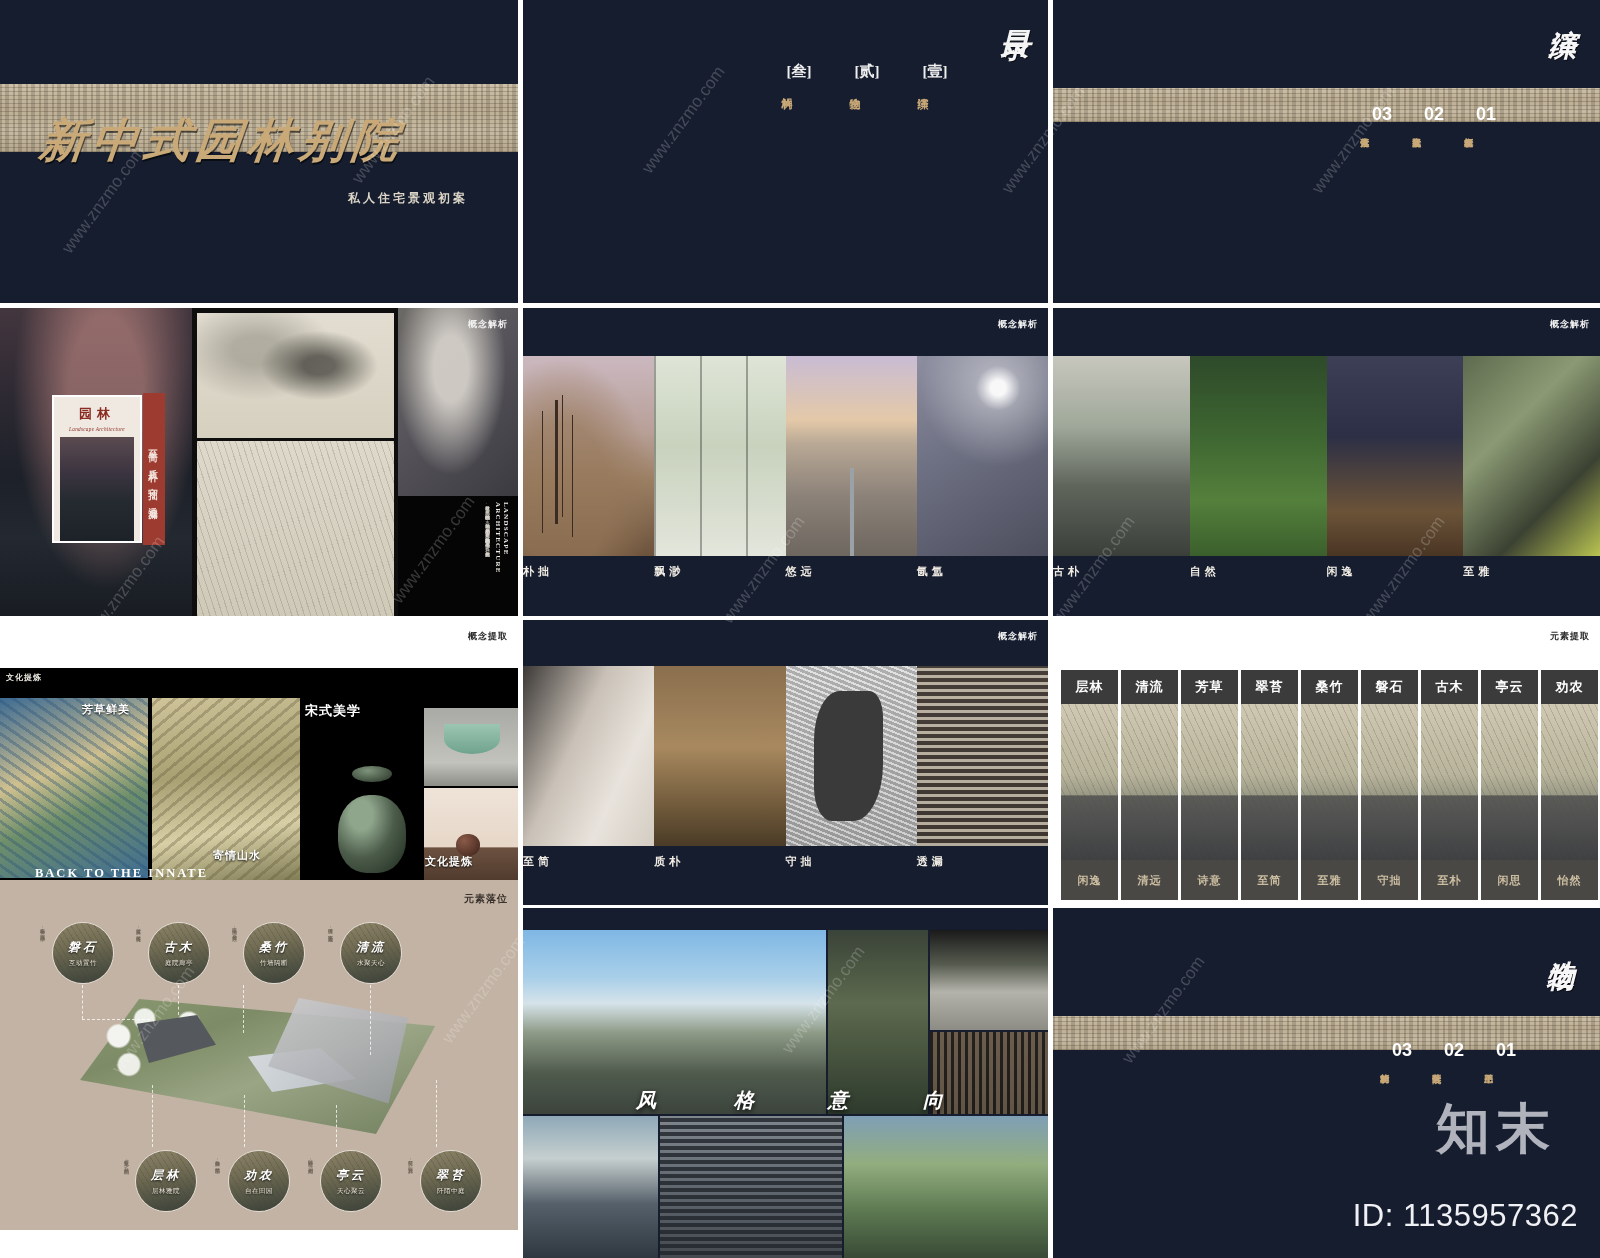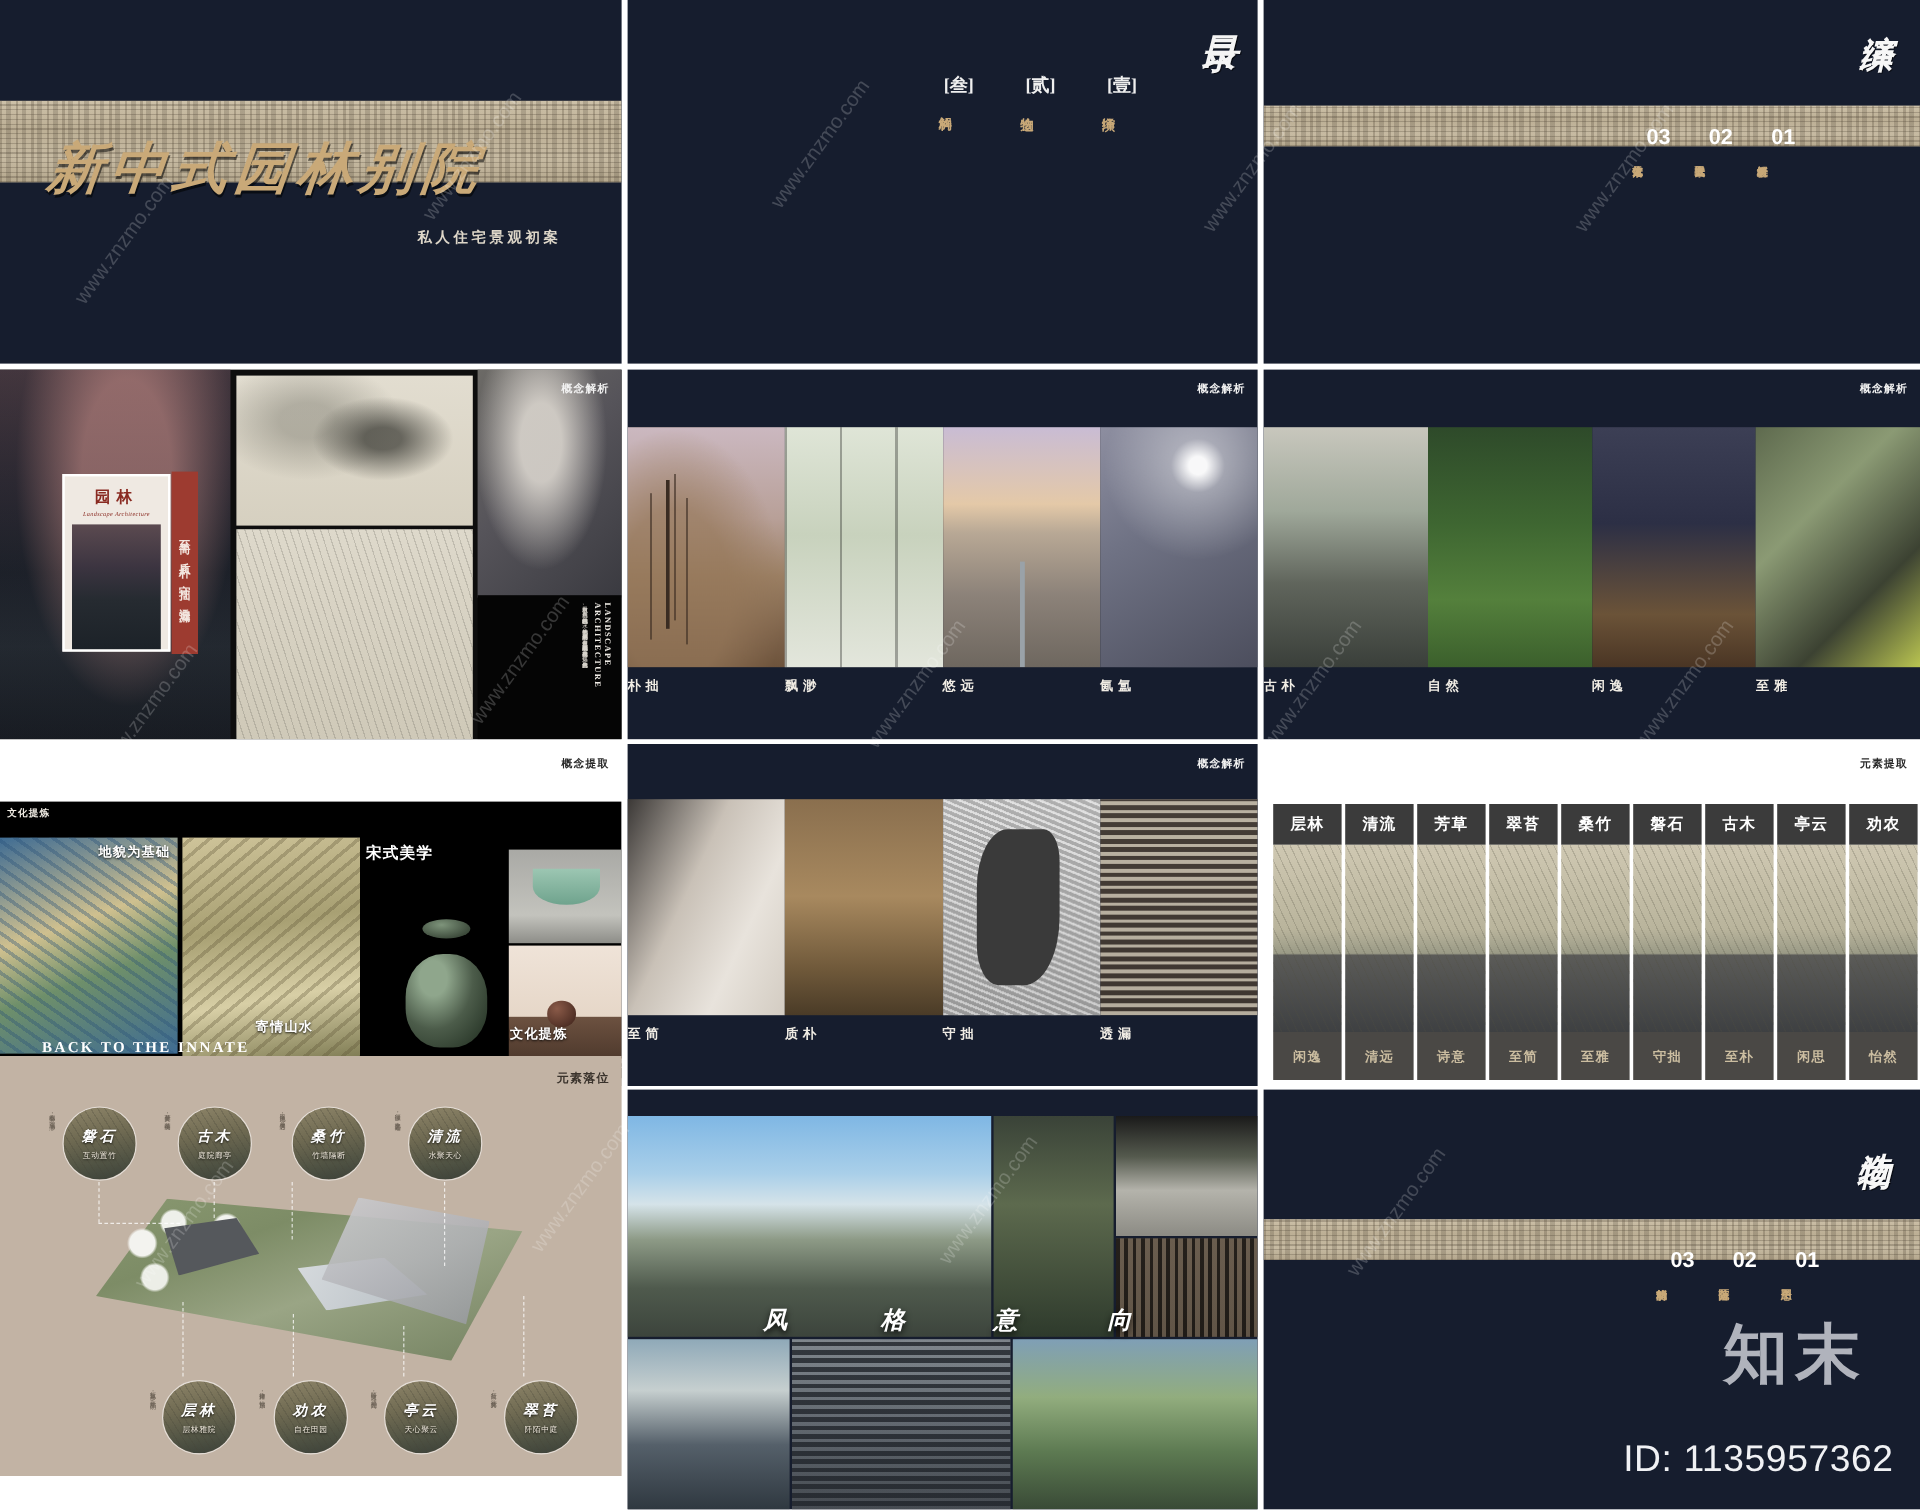--- a/index.html
+++ b/index.html
@@ -410,21 +410,21 @@
     <div class="hdr">文化提炼</div>
     <div class="a"></div>
     <div class="b"></div>
     <div class="c"></div>
     <div class="jarlid"></div>
     <div class="jar"></div>
     <div class="d"></div>
     <div class="bowl"></div>
     <div class="e"></div>
     <div class="vase"></div>
-    <div class="lbl-tr" style="left:82px; top:82px;">地貌为基础</div>
+    <div class="lbl-tr" style="left:82px; top:82px;">芳草鲜美</div>
     <div class="lbl-tr" style="left:213px; top:228px;">寄情山水</div>
     <div class="lbl-tr" style="left:305px; top:82px; font-size:13px;">宋式美学</div>
     <div class="lbl-tr" style="left:425px; top:234px;">文化提炼</div>
     <div class="lbl-en" style="left:4px; top:245px; width:180px;">BACK TO THE INNATE CHARACTER</div>
     <div class="lbl-en" style="left:414px; top:258px; width:110px; text-align:right;">LESS IS MORE</div>
   </div>
 
   <div class="panel" id="p8">
     <div class="corner-tag">概念解析</div>
     <div class="mood-strip">

